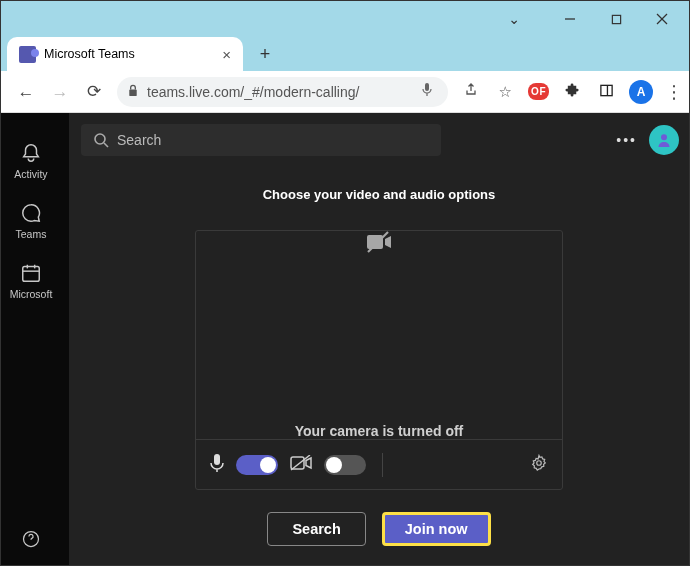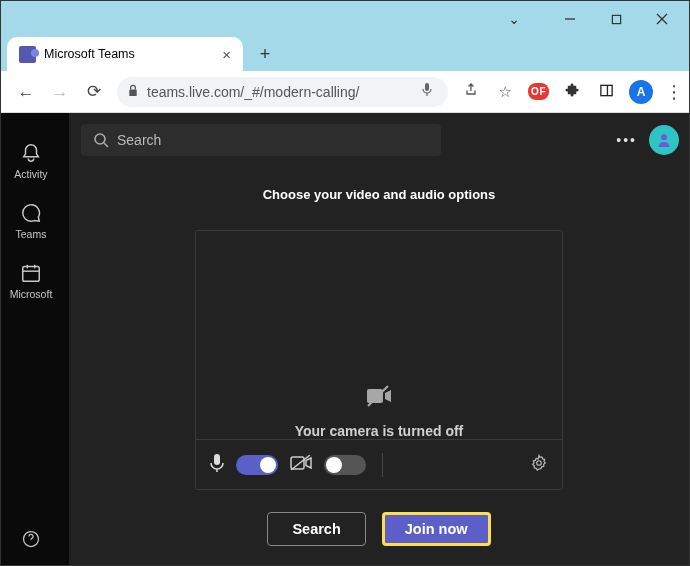--- a/index.html
+++ b/index.html
@@ -42,21 +42,21 @@
     .topbar{ position:absolute; top:0; left:60px; right:0; height:54px; display:flex; align-items:center; padding:0 10px 0 20px; gap:28px;}
     .searchbox { height:32px; background:#2d2d2d; border-radius:4px; width:360px; display:flex; align-items:center; padding:0 12px; gap:8px; color:#bbb; font-size:14px;}
     .top-right{ margin-left:auto; display:flex; align-items:center; gap:12px;}
     .dots{color:#ddd; letter-spacing:2px; font-size:14px;}
     .profile{ width:30px;height:30px;border-radius:50%;background:#2ec4c4;display:flex;align-items:center;justify-content:center;}
     .profile svg{fill:#6e5bd7;}
 
     .content{ flex:1; margin-left:8px; background:#222; padding-top:54px; display:flex; flex-direction:column; align-items:center; min-height:0;}
     .heading{ color:#fff; font-weight:700; font-size:13px; margin-top:20px; margin-bottom:28px;}
     .preview-card{ width:368px;  border:1px solid #3a3a3a; border-radius:3px; background:#222;}
-    .preview-area{ height:208px; display:flex; flex-direction:column; align-items:center; justify-content:flex-end; gap:12px; color:#bfbfbf;}
+    .preview-area{ height:208px; display:flex; flex-direction:column; align-items:center; justify-content:space-between; gap:12px; color:#bfbfbf;}
     .cam-off-icon{opacity:.85;}
     .cam-off-text{color:#d0d0d0; font-size:14px; font-weight:600;}
     .toolbar{ height:50px; border-top:1px solid #3a3a3a; display:flex; align-items:center; padding:0 14px; gap:12px;}
     .toggle{ width:42px; height:20px; border-radius:10px; position:relative;}
     .toggle .knob{width:16px;height:16px;border-radius:50%;background:#fff;position:absolute;top:2px;}
     .toggle.on{background:#5b5fc7;} .toggle.on .knob{right:2px;}
     .toggle.off{background:#555;} .toggle.off .knob{left:2px;}
     .toolbar .spacer{flex:1; border-left:1px solid #444; height:24px; margin-left:4px;}
     .gear{color:#bbb;}
     .mic-ico, .cam-ico{color:#ccc;}

